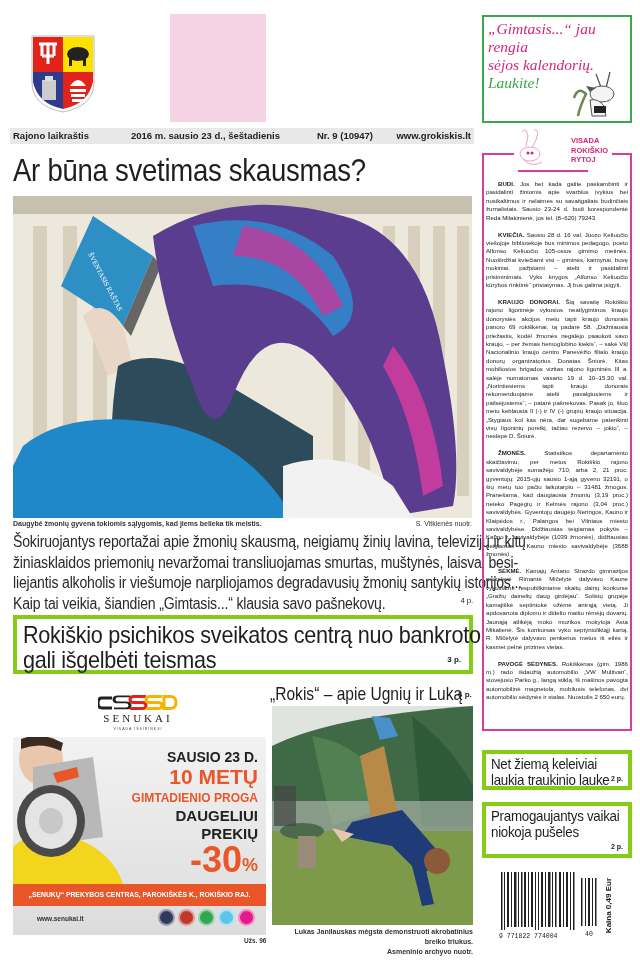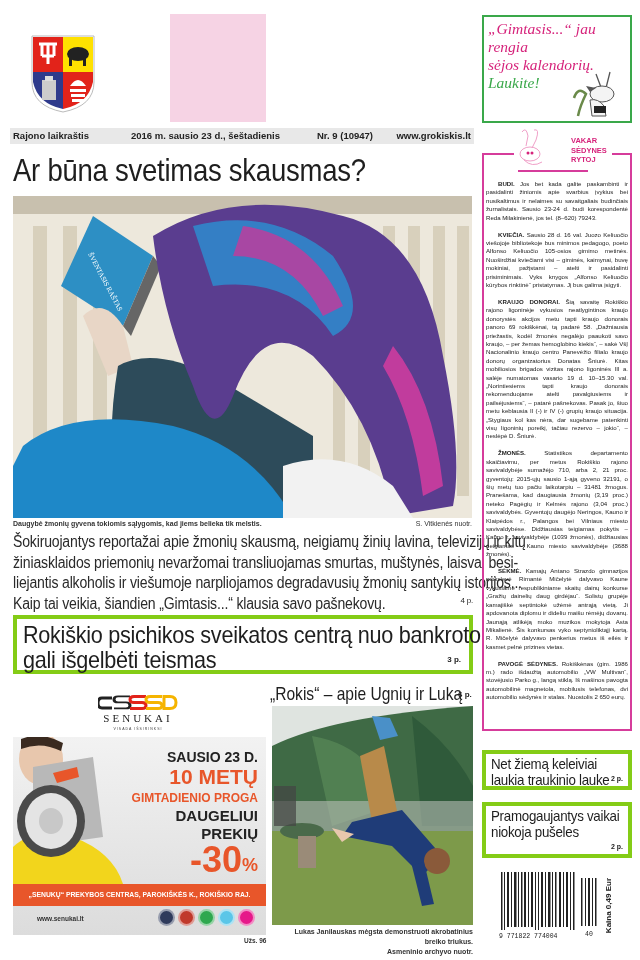--- a/index.html
+++ b/index.html
@@ -242,22 +242,22 @@
 </div>
 
 <svg class="vst-head" viewBox="0 0 150 42">
   <path d="M40 4 Q44 -2 46 8 L44 18 M52 2 Q58 0 54 12 L50 20" stroke="#f0a0c8" stroke-width="1" fill="none"></path>
   <ellipse cx="48" cy="26" rx="10" ry="7" fill="none" stroke="#f0a0c8" stroke-width="1"></ellipse>
   <path d="M42 32 Q50 40 60 34" stroke="#f0a0c8" stroke-width="1" fill="none"></path>
   <circle cx="46" cy="25" r="1.5" fill="#d6237b"></circle>
     <circle cx="50" cy="25" r="1.5" fill="#d6237b"></circle>
 </svg>
 <div class="vst-label">
-  <div>VAKAR</div>
-  <div>SĖDYNES</div>
+  <div>VISADA</div>
+  <div>ROKIŠKIO</div>
   <div>RYTOJ</div>
 </div>
 <div class="vst-box-top-l"></div>
 <div class="vst-box-top-r"></div>
 <div class="vst-rule"></div>
 <div class="vst-box"></div>
 <div class="vst-body">
   <p><b>BUDI.</b><span> Jos bet kada galite paskambinti ir pasidalinti žiniomis apie svarbius įvykius bei nusikaltimus ir nelaimes su savaitgaliais budinčiais žurnalistais. Sausio 23-24 d. budi korespondentė Reda Milakinienė, jos tel. (8–620) 79243.</span></p>
   <p><b>KVIEČIA.</b><span> Sausio 28 d. 16 val. Juozo Keliuočio viešojoje bibliotekoje bus minimos pedagogo, poeto Alfonso Keliuočio 105-osios gimimo metinės. Nuoširdžiai kviečiami visi – giminės, kaimynai, buvę mokiniai, pažįstami – atelti ir pasidalinti prisiminimais. Vyks knygos „Alfonso Keliuočio kūrybos rinktinė“ pristatymas. Jį bus galima įsigyti.</span></p>
   <p><b>KRAUJO DONORAI.</b><span> Šią savaitę Rokiškio rajono ligoninėje vykusios neatlygintinos kraujo donorystės akcijos metu tapti kraujo donorais panoro 69 rokiškėnai, tą padarė 58. „Dažniausia priežastis, kodėl žmonės negalėjo paaukoti savo kraujo, – per žemas hemoglobino kiekis“, – sakė VšĮ Nacionalinio kraujo centro Panevėžio filialo kraujo donorų organizatorius Donatas Šniurė. Kitas mobiliosios brigados vizitas rajono ligoninės III a. salėje numatomas vasario 19 d. 10–15.30 val. „Norintiesiems tapti kraujo donorais rekomenduojame atelti pavalgiusiems ir pailsėjusiems“, – pataré pašnekovas. Pasak jo, šiuo metu keblausia II (-) ir IV (-) grupių kraujo situacija. „Stygiaus kol kas nėra, dar sugebame patenkinti visų ligoninių poreikį, tačiau rezervo – jokio“, – neslėpė D. Šniurė.</span></p>

